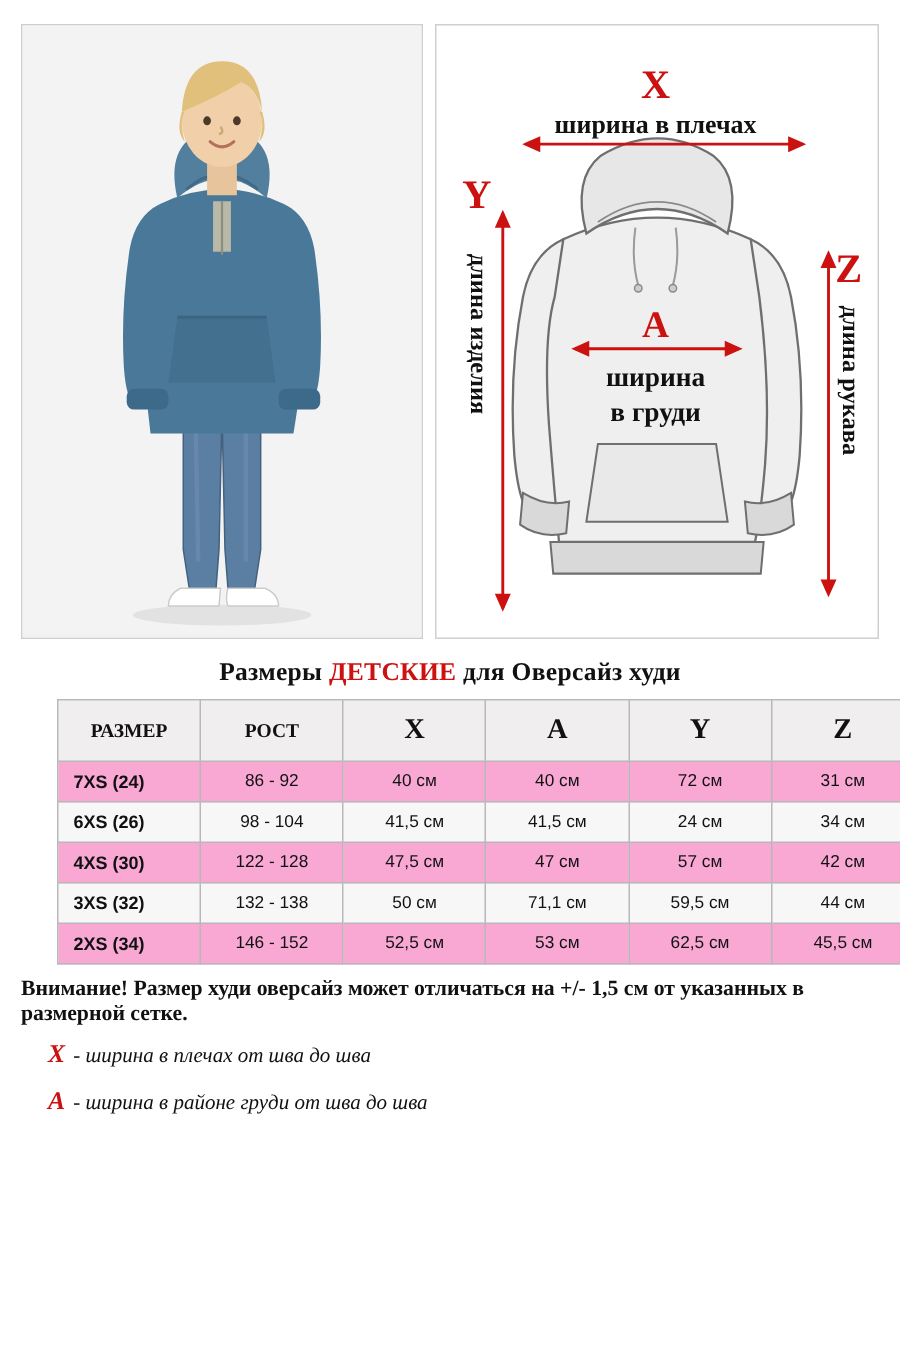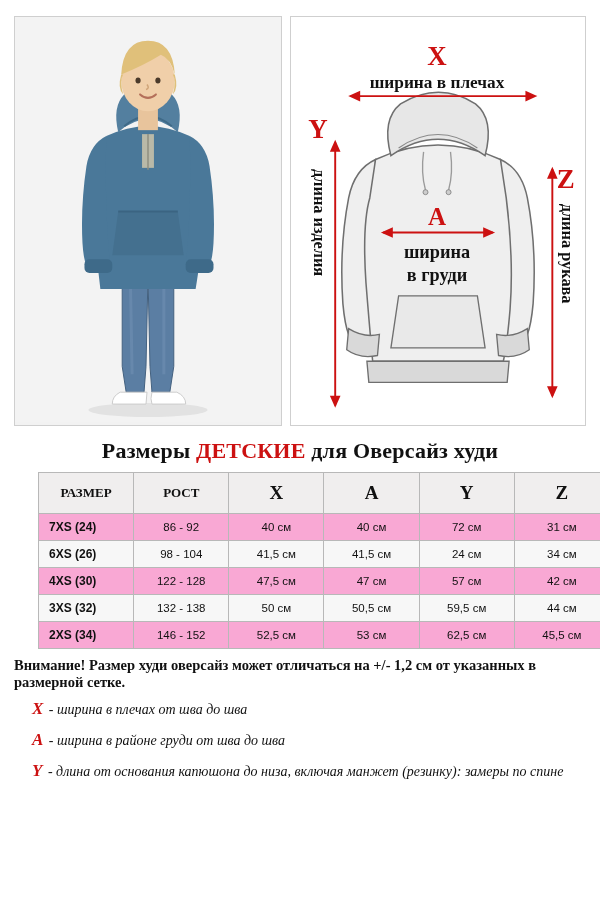--- a/index.html
+++ b/index.html
@@ -54,21 +54,21 @@
     position: absolute;
     left: 0; right: 0; top: 0; bottom: 0;
   }
 
   
   .diagram-svg { display: block; width: 100%; height: 100%; }
 
   
   .table-title {
     text-align: center;
-    font-size: 22px;
+    font-size: 17px;
     font-weight: bold;
     margin: 12px 0 8px 0;
     letter-spacing: .2px;
   }
   .title-hl { color: #cc1111; }
 
   
   table.sizes {
     width: 100%;
     border-collapse: collapse;
@@ -289,45 +289,41 @@
         <td>122 - 128</td>
         <td>47,5 см</td>
         <td>47 см</td>
         <td>57 см</td>
         <td>42 см</td>
       </tr>
       <tr>
         <td class="sizecol">3XS (32)</td>
         <td>132 - 138</td>
         <td>50 см</td>
-        <td>50,5 см</td>
+        <td>71,1 см</td>
         <td>59,5 см</td>
         <td>44 см</td>
       </tr>
       <tr>
         <td class="sizecol">2XS (34)</td>
         <td>146 - 152</td>
         <td>52,5 см</td>
         <td>53 см</td>
         <td>62,5 см</td>
         <td>45,5 см</td>
       </tr>
     </tbody>
   </table>
 
-  <div class="warning">Внимание! Размер худи оверсайз может отличаться на +/- 1,2 см от указанных в размерной сетке.</div>
+  <div class="warning">Внимание! Размер худи оверсайз может отличаться на +/- 1,5 см от указанных в размерной сетке.</div>
 
   <div class="legend">
     <div class="legend-row">
       <span class="legend-letter">X</span>
       <span>- ширина в плечах от шва до шва</span>
     </div>
     <div class="legend-row">
       <span class="legend-letter">A</span>
       <span>- ширина в районе груди от шва до шва</span>
     </div>
-    <div class="legend-row">
-      <span class="legend-letter">Y</span>
-      <span>- длина от основания капюшона до низа, включая манжет (резинку): замеры по спине</span>
-    </div>
   </div>
 
 </div>
 
 </body></html>

